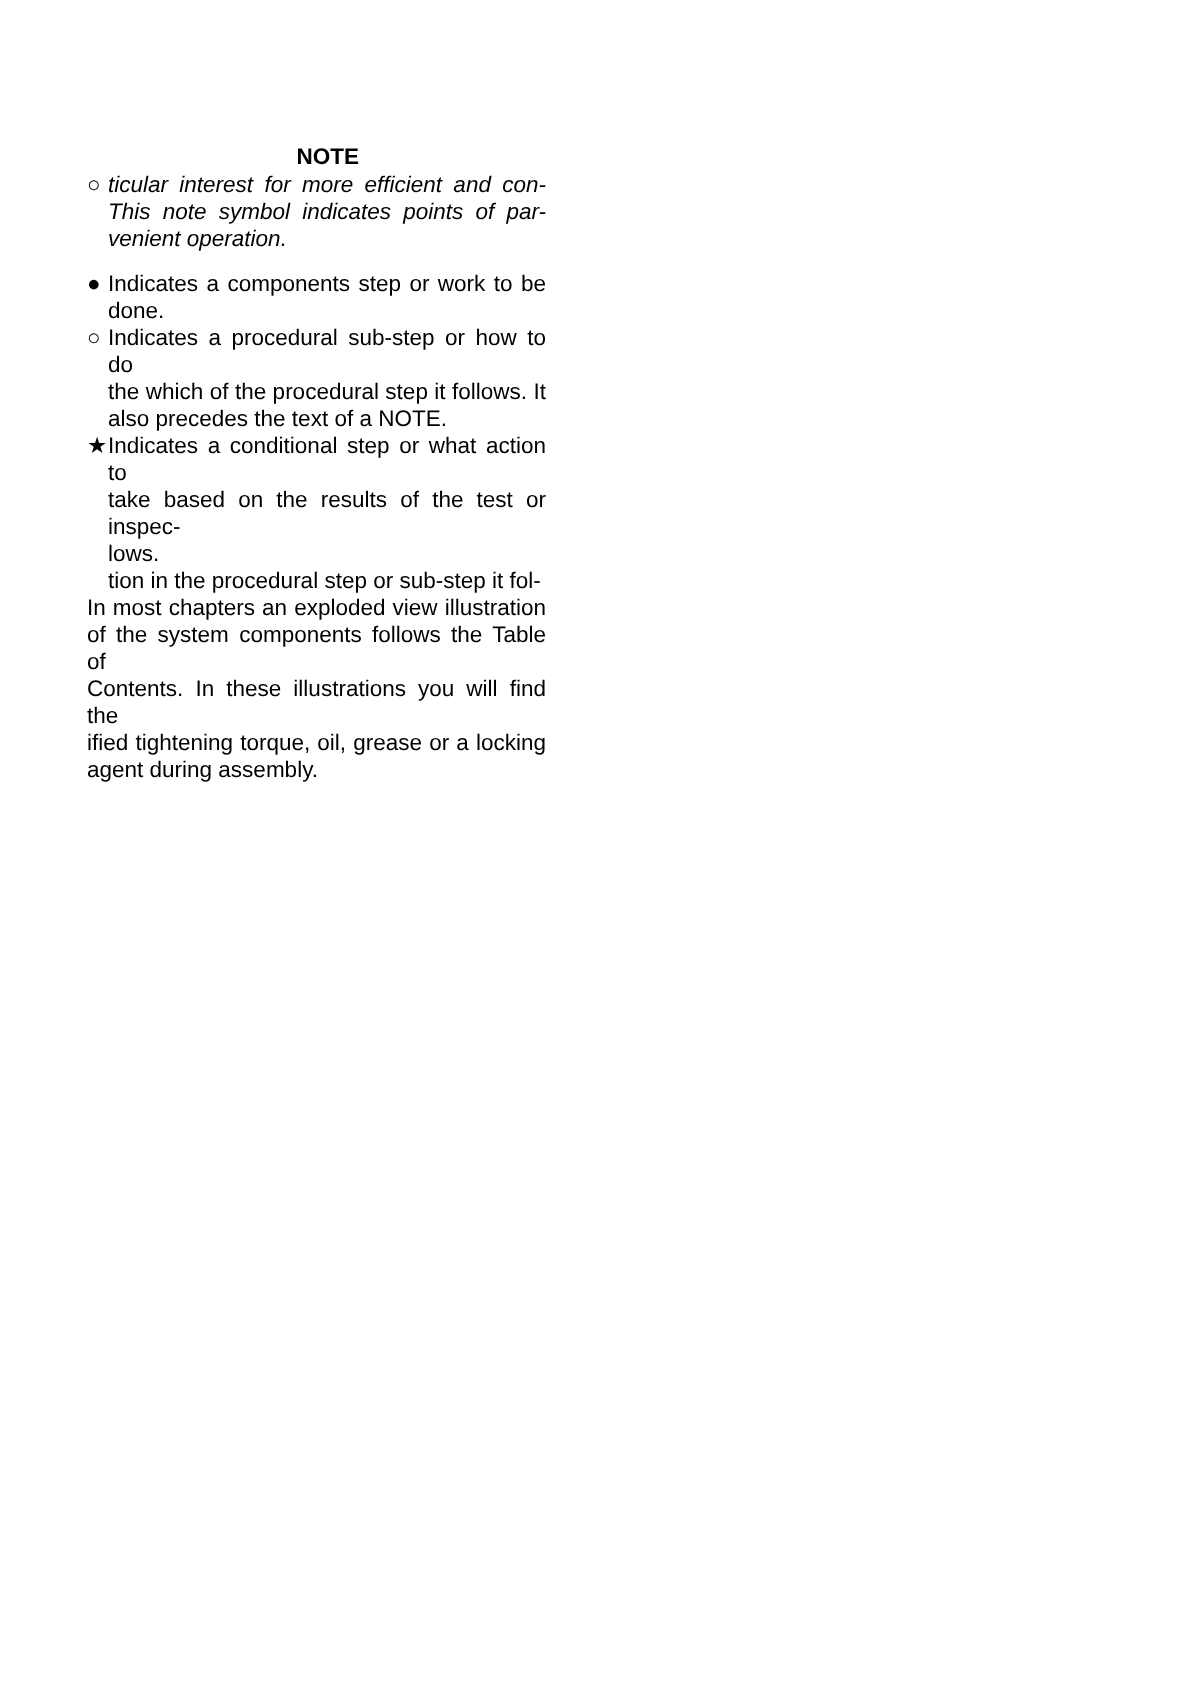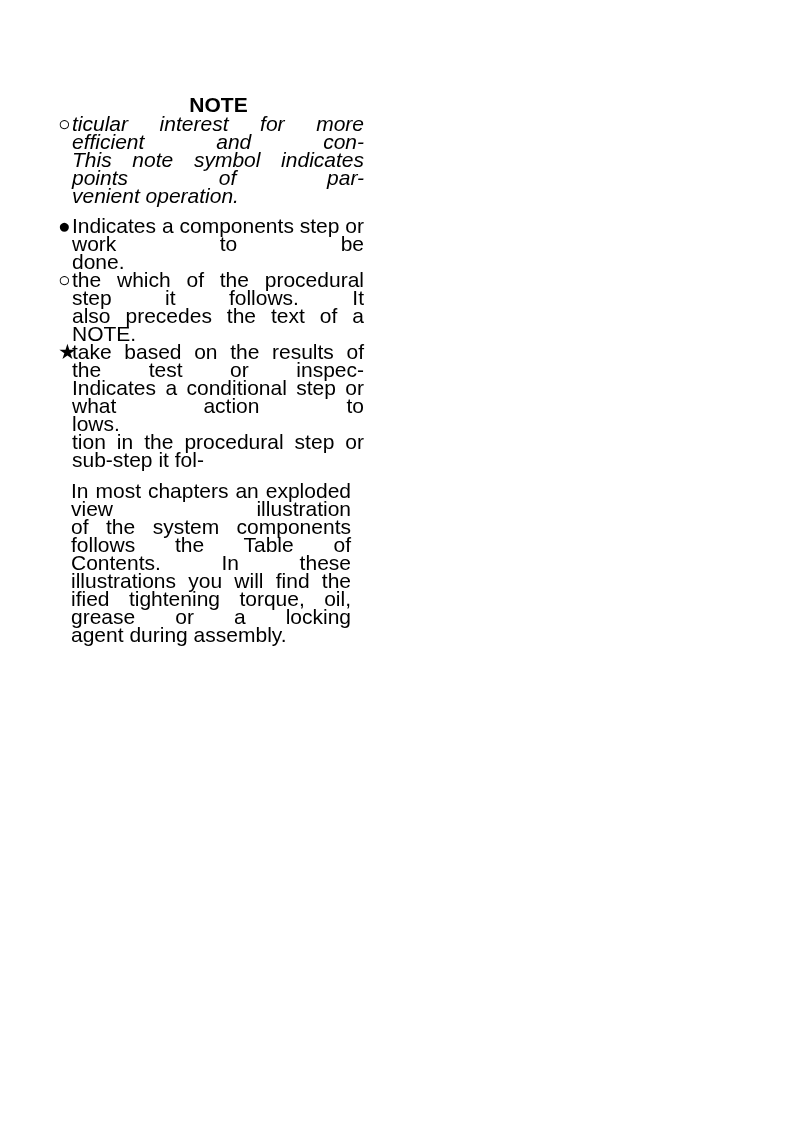--- a/index.html
+++ b/index.html
@@ -14,21 +14,21 @@
     background: #ffffff;
     font-family: "Liberation Sans", sans-serif;
     color: #000000;
     overflow: hidden;
   }
   .column {
     position: absolute;
     left: 58px;
     top: 96px;
     width: 306px;
-    font-size: 21px;
+    font-size: 15px;
     line-height: 18px;
   }
   .heading {
     font-weight: bold;
     text-align: center;
     padding-left: 15px;
     margin: 0 0 1px 0;
   }
   .item {
     position: relative;
@@ -45,21 +45,21 @@
     text-align-last: justify;
   }
   .line:last-child {
     text-align-last: left;
   }
   .note-item {
     font-style: italic;
     margin-bottom: 12px;
   }
   .paragraph {
-    margin: 13px;
+    margin: 0;
   }
 </style>
 </head>
 <body>
 
 <div class="page">
   <div class="column">
 
     <div class="heading">NOTE</div>
 
@@ -71,28 +71,29 @@
     </div>
 
     <div class="item">
       <span class="bullet">●</span>
       <div class="line">Indicates a components step or work to be</div>
       <div class="line">done.</div>
     </div>
 
     <div class="item">
       <span class="bullet">○</span>
+      <div class="line">Indicates a procedural sub-step or how to do</div>
       <div class="line">the which of the procedural step it follows. It</div>
       <div class="line">also precedes the text of a NOTE.</div>
     </div>
 
     <div class="item">
       <span class="bullet">★</span>
+      <div class="line">Indicates a conditional step or what action to</div>
       <div class="line">take based on the results of the test or inspec-</div>
-      <div class="line">Indicates a conditional step or what action to</div>
       <div class="line">lows.</div>
       <div class="line">tion in the procedural step or sub-step it fol-</div>
     </div>
 
     <div class="paragraph">
       <div class="line">In most chapters an exploded view illustration</div>
       <div class="line">of the system components follows the Table of</div>
       <div class="line">Contents. In these illustrations you will find the</div>
       <div class="line">ified tightening torque, oil, grease or a locking</div>
       <div class="line">agent during assembly.</div>

